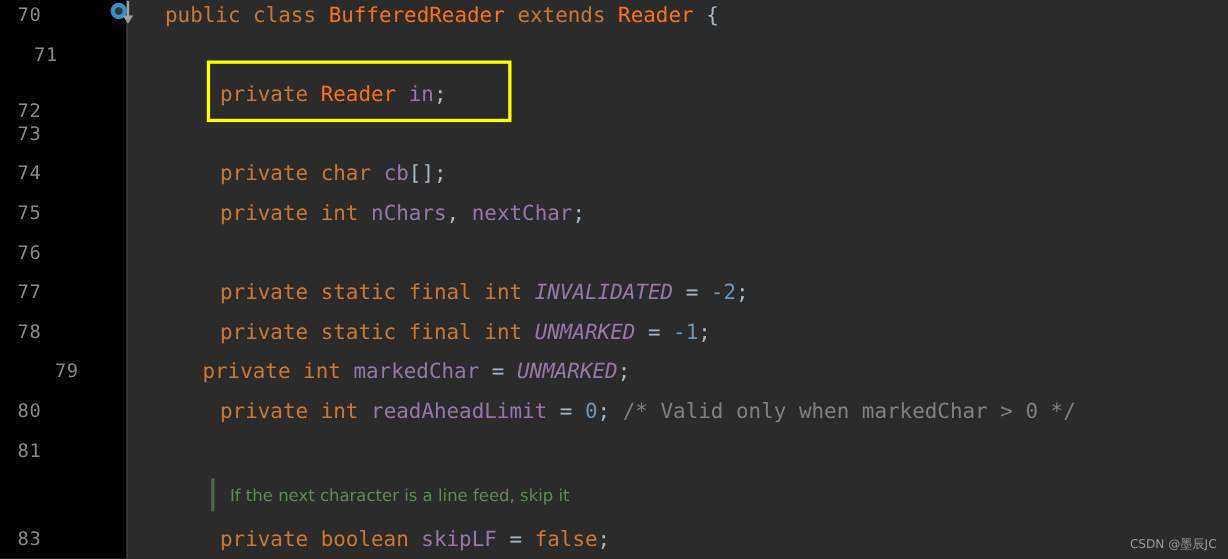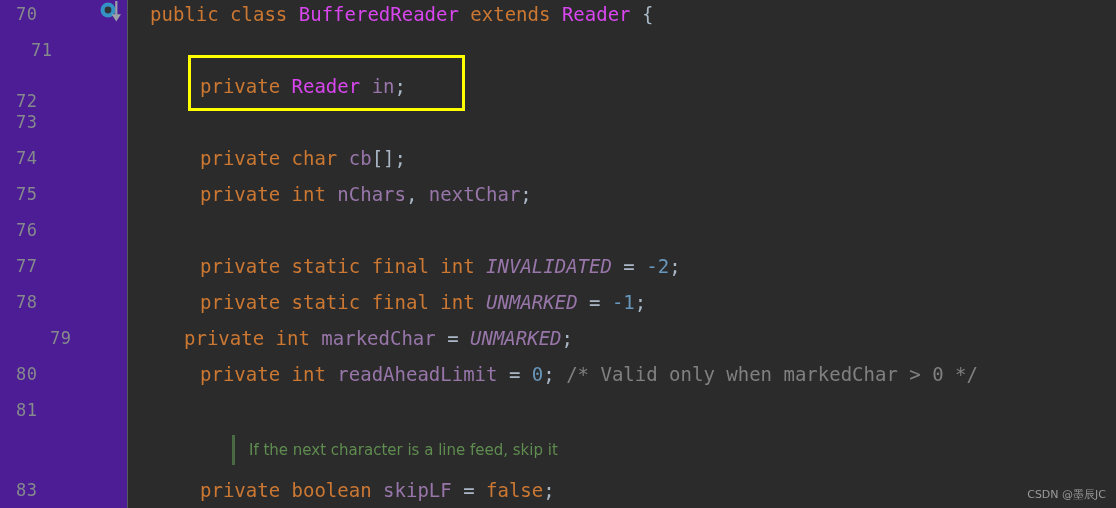--- a/index.html
+++ b/index.html
@@ -14,23 +14,23 @@
     height: 508px;
     background: #2b2b2b;
     overflow: hidden;
     font-family: "DejaVu Sans Mono", "Liberation Mono", monospace;
   }
 
   
   .gutter {
     position: absolute;
     left: 0; top: 0;
-    width: 128px;
+    width: 116px;
     height: 508px;
-    background: #4c1d95;
+    background: #000000;
     border-right: 1px solid #555a5e;
     box-sizing: border-box;
   }
   .lineno {
     position: absolute;
     left: 0;
     width: 112px;
     text-align: left;
     padding-left: 16px;
     box-sizing: border-box;
@@ -66,21 +66,21 @@
     line-height: 36px;
     white-space: pre;
     font-family: "DejaVu Sans Mono", "Liberation Mono", monospace;
     font-size: 19px;
     color: #a9b7c6;
     letter-spacing: 0px;
   }
 
   
   .kw   { color: #cc7832; }
-  .type { color: #d946ef; }
+  .type { color: #f97316; }
   .fld  { color: #9876aa; }
   .cnst { color: #9876aa; font-style: italic; }
   .num  { color: #6897bb; }
   .pun  { color: #a9b7c6; }
   .cmt  { color: #808080; }
 
   
   .hl-box {
     position: absolute;
     border: 3px solid #ffff00;
@@ -165,21 +165,21 @@
         <div class="code-line" style="top: 176px; left: 60px;"><span class="kw">private</span><span class="pun"> </span><span class="kw">int</span><span class="pun"> </span><span class="fld">nChars</span><span class="pun">, </span><span class="fld">nextChar</span><span class="pun">;</span></div>
         <div class="code-line" style="top: 212px; left: 10px;"></div>
         <div class="code-line" style="top: 248px; left: 60px;"><span class="kw">private</span><span class="pun"> </span><span class="kw">static</span><span class="pun"> </span><span class="kw">final</span><span class="pun"> </span><span class="kw">int</span><span class="pun"> </span><span class="cnst">INVALIDATED</span><span class="pun"> = </span><span class="num">-2</span><span class="pun">;</span></div>
         <div class="code-line" style="top: 284px; left: 60px;"><span class="kw">private</span><span class="pun"> </span><span class="kw">static</span><span class="pun"> </span><span class="kw">final</span><span class="pun"> </span><span class="kw">int</span><span class="pun"> </span><span class="cnst">UNMARKED</span><span class="pun"> = </span><span class="num">-1</span><span class="pun">;</span></div>
         <div class="code-line" style="top: 320px; left: 44px;"><span class="kw">private</span><span class="pun"> </span><span class="kw">int</span><span class="pun"> </span><span class="fld">markedChar</span><span class="pun"> = </span><span class="cnst">UNMARKED</span><span class="pun">;</span></div>
         <div class="code-line" style="top: 356px; left: 60px;"><span class="kw">private</span><span class="pun"> </span><span class="kw">int</span><span class="pun"> </span><span class="fld">readAheadLimit</span><span class="pun"> = </span><span class="num">0</span><span class="pun">; </span><span class="cmt">/* Valid only when markedChar &gt; 0 */</span></div>
         <div class="code-line" style="top: 392px; left: 10px;"></div>
         <div class="code-line" style="top: 472px; left: 60px;"><span class="kw">private</span><span class="pun"> </span><span class="kw">boolean</span><span class="pun"> </span><span class="fld">skipLF</span><span class="pun"> = </span><span class="kw">false</span><span class="pun">;</span></div>
       </div>
 
-    <div class="inlay" style="left:52px; top:432px;margin-left:40px;">
+    <div class="inlay" style="left:52px; top:432px;">
       <div class="inlay-bar"></div>
       <div class="inlay-text">If the next character is a line feed, skip it</div>
     </div>
 
     <div id="hlbox" class="hl-box" style="left: 48px; top: 55px; width: 277px; height: 56px; border-color: rgb(255, 255, 0); border-width: 3px;"></div>
 
     <div class="watermark">CSDN @墨辰JC</div>
   </div>
 
 </div>

